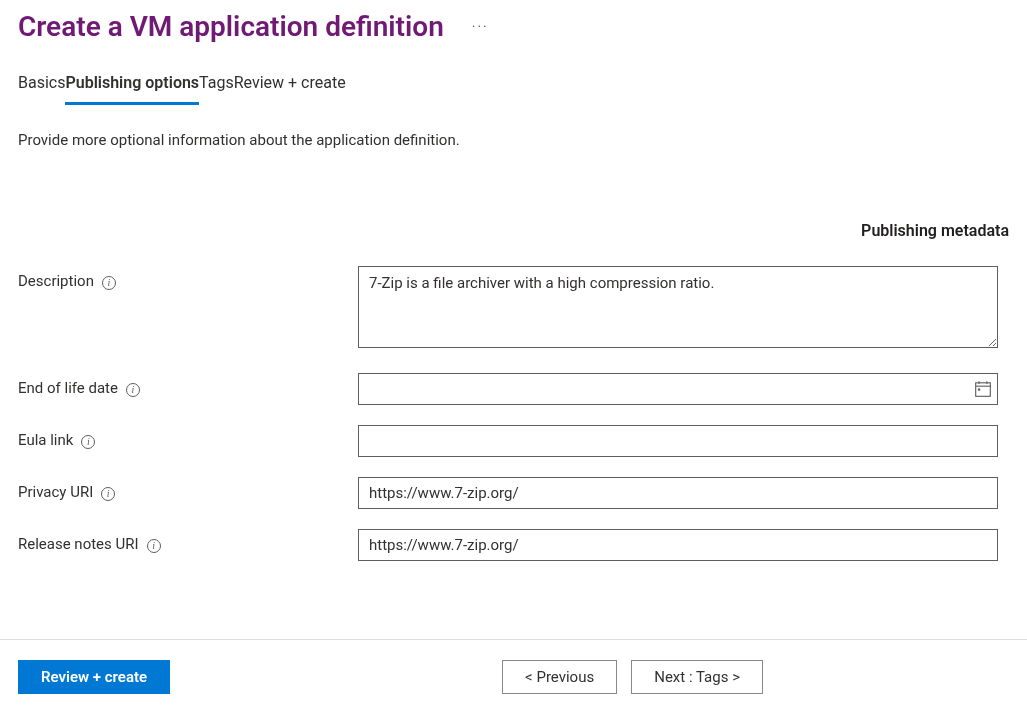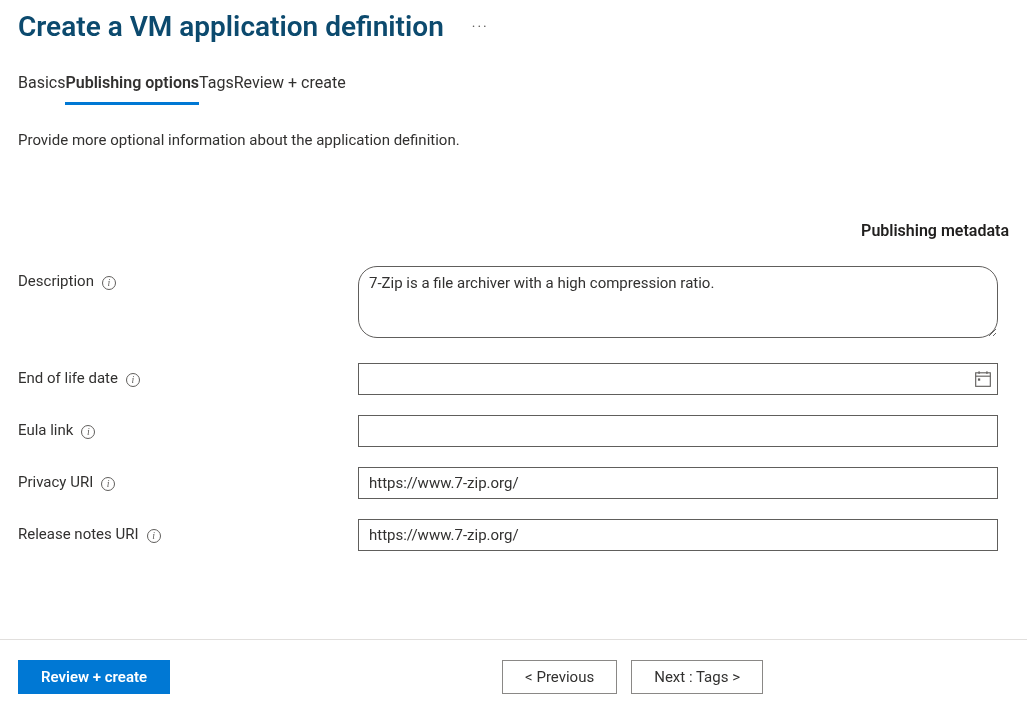--- a/index.html
+++ b/index.html
@@ -18,21 +18,21 @@
     background: #fff;
   }
   .header-row {
     display: flex;
     align-items: center;
     padding: 10px 18px 0 18px;
   }
   .page-title {
     font-size: 28px;
     font-weight: 600;
-    color: #0c4a6e;
+    color: #701a75;
     margin: 0;
   }
   .more-btn {
     margin-left: 22px;
     font-size: 14px;
     color: #605e5c;
     cursor: pointer;
     padding: 4px 6px;
     letter-spacing: 2px;
   }
@@ -90,23 +90,22 @@
     width: 100%;
     border: 1px solid #605e5c;
     font-family: inherit;
     font-size: 15px;
     color: #323130;
     padding: 7px 10px;
     background: #fff;
     outline: none;
   }
   textarea.field {
-    height: 72px;
+    height: 82px;
     resize: both;
-    border-radius: 19px;
   }
   input.field {
     height: 32px;
   }
   .date-wrap {
     position: relative;
   }
   .date-wrap input.field {
     padding-right: 36px;
   }

